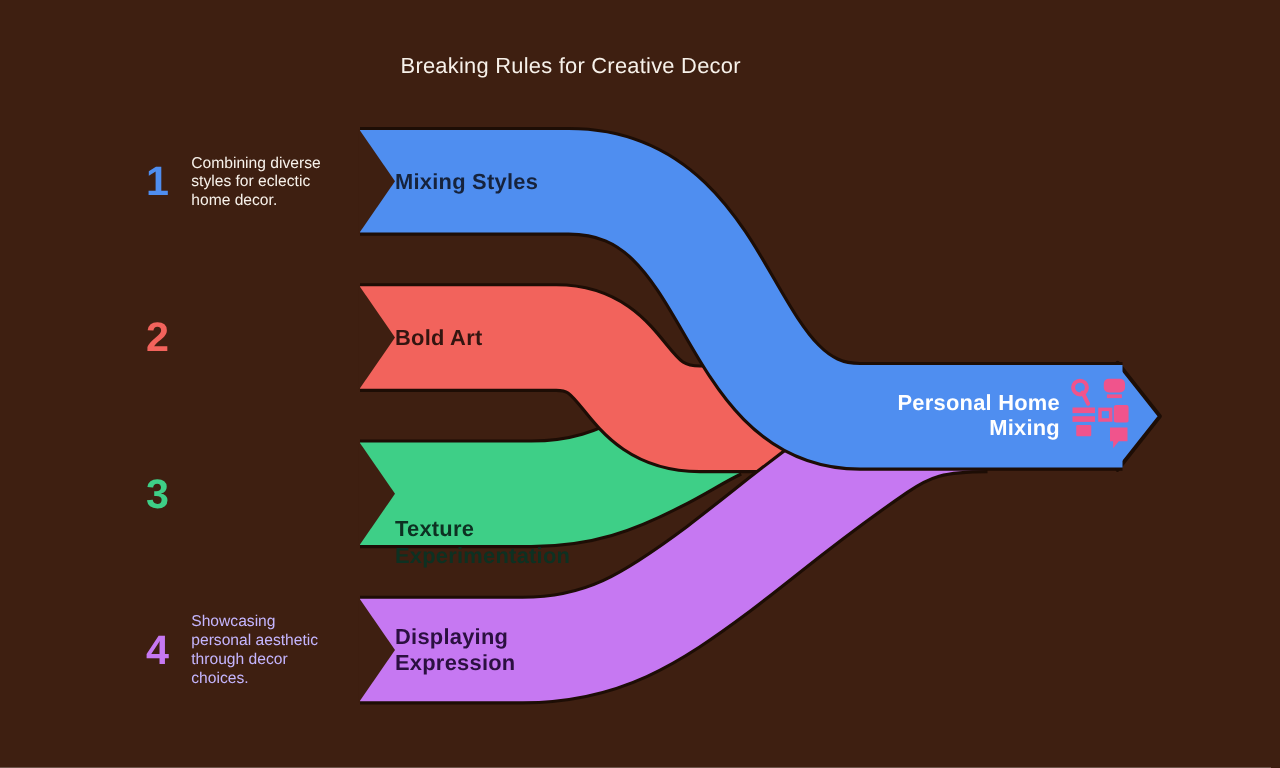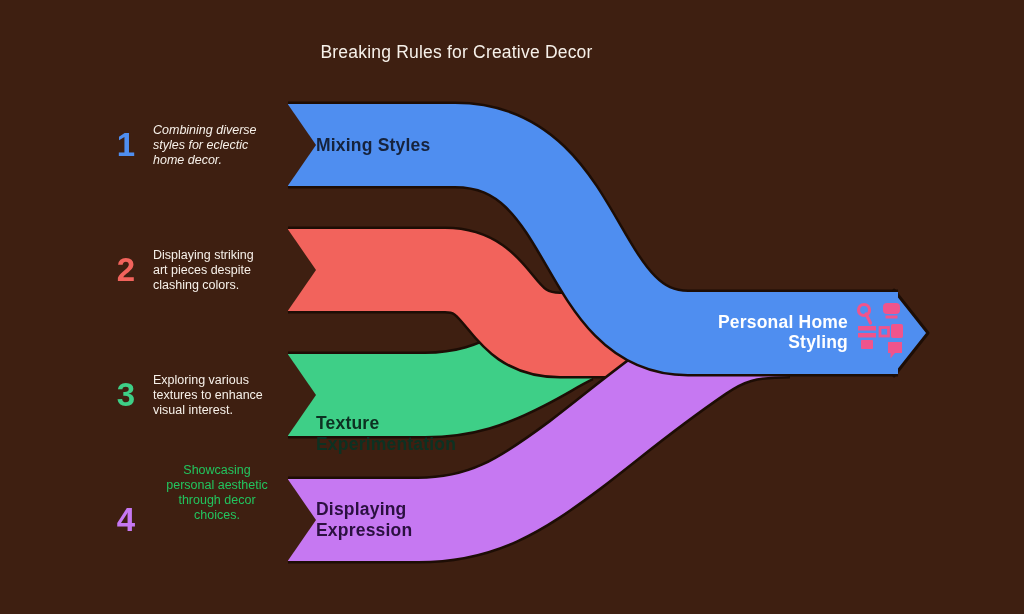--- a/index.html
+++ b/index.html
@@ -55,47 +55,42 @@
     <path d="M894,290 L928,333 L894,376 Z" stroke-width="3" stroke-linejoin="round" style="fill: rgb(79, 142, 240); stroke: rgb(29, 13, 5);"></path>
     <path d="M288,145 H455 C590,145 575,333 688,333 H898" stroke-width="82" style="stroke: rgb(79, 142, 240);"></path>
 
     <path d="M287,103 L316,145 L287,187 Z" style="fill: rgb(62, 31, 17);"></path>
     <path d="M287,228 L316,270 L287,312 Z" style="fill: rgb(62, 31, 17);"></path>
     <path d="M287,353 L316,395 L287,437 Z" style="fill: rgb(62, 31, 17);"></path>
     <path d="M287,478 L316,520 L287,562 Z" style="fill: rgb(62, 31, 17);"></path>
   </svg>
 
   <div class="num" style="left: 108px; top: 128px; color: rgb(79, 142, 240);">1</div>
-  <div class="desc" style="top: 123px; color: rgb(247, 241, 234); font-style: italic;">Combining diverse
+  <div class="desc" style="top: 123px; color: rgb(247, 241, 234);">Combining diverse
 styles for eclectic
 home decor.</div>
   <div class="band-label" style="top: 135px; color: rgb(22, 35, 60);">Mixing Styles</div>
 
   <div class="num" style="left: 108px; top: 253px; color: rgb(242, 99, 92);">2</div>
-  <div class="desc" style="top: 248px; color: rgb(247, 241, 234);">Displaying striking
-art pieces despite
-clashing colors.</div>
+  <div class="band-label" style="top: 260px; color: rgb(51, 21, 16);">Bold Art</div>
 
   <div class="num" style="left: 108px; top: 378px; color: rgb(62, 207, 135);">3</div>
-  <div class="desc" style="top: 373px; color: rgb(247, 241, 234);">Exploring various
-textures to enhance
-visual interest.</div>
   <div class="band-label" style="top: 374px; color: rgb(13, 49, 34); margin-top: 39px;">Texture
 Experimentation</div>
 
   <div class="num" style="left: 108px; top: 503px; color: rgb(198, 120, 242);">4</div>
-  <div class="desc" style="top: 463px; color: #22c55e; text-align: center;">Showcasing
+  <div class="desc" style="top: 490px; color: #c4b5fd;">Showcasing
 personal aesthetic
 through decor
 choices.</div>
   <div class="band-label" style="top: 499px; color: rgb(43, 16, 64);">Displaying
 Expression</div>
 
   <div class="result-label" style="color: rgb(255, 255, 255);">Personal Home
-Styling</div>
+Mixing</div>
 
   <svg class="result-icon" width="48" height="60" viewBox="0 0 48 60">
 
     <circle cx="9" cy="10" r="5.5" fill="none" stroke-width="3.2" style="stroke: rgb(240, 84, 140);"></circle>
     <path d="M11,14 L15.5,23" fill="none" stroke-width="3.2" stroke-linecap="round" style="stroke: rgb(240, 84, 140);"></path>
 
     <rect x="28" y="3" width="17" height="11" rx="4" style="fill: rgb(240, 84, 140);"></rect>
     <rect x="30.5" y="15.5" width="12" height="3" style="fill: rgb(240, 84, 140);"></rect>
 
     <rect x="3" y="26" width="18" height="4.5" style="fill: rgb(240, 84, 140);"></rect>

